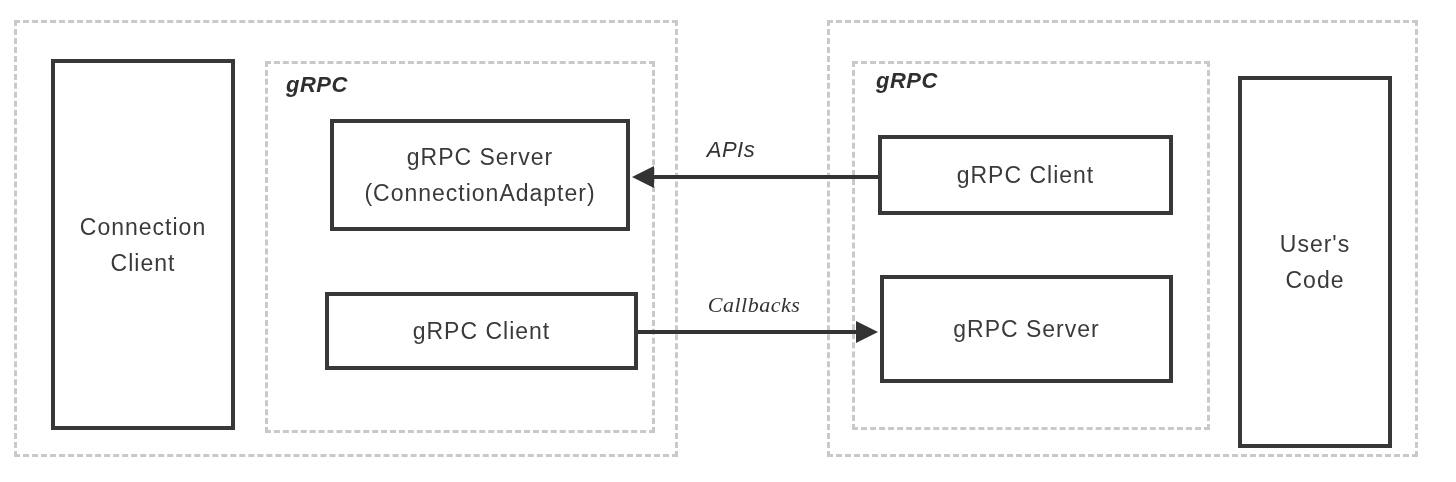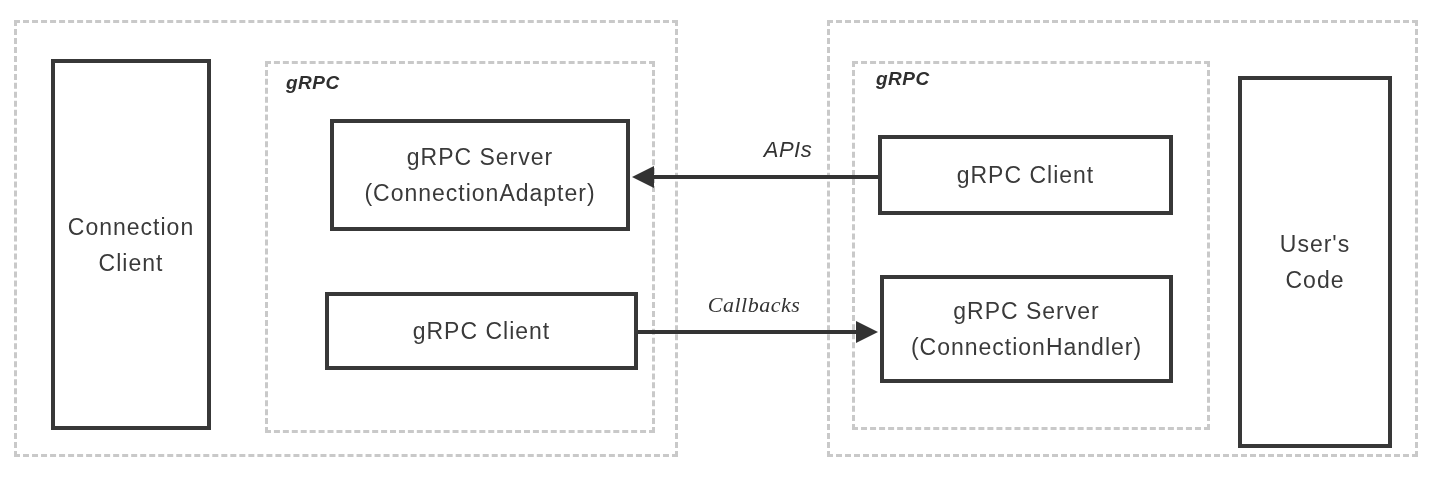--- a/index.html
+++ b/index.html
@@ -31,21 +31,21 @@
     text-align: center;
     font-size: 23px;
     line-height: 36px;
     letter-spacing: 1px;
     color: #3a3a3a;
   }
   .grpc-label {
     position: absolute;
     font-style: italic;
     font-weight: bold;
-    font-size: 19px;
+    font-size: 22px;
     letter-spacing: 0.5px;
     color: #2f2f2f;
   }
   .arrow-line {
     position: absolute;
     height: 4px;
     background: #333333;
   }
   .arrow-head {
     position: absolute;
@@ -67,38 +67,38 @@
     font-style: italic;
     font-size: 22px;
     letter-spacing: 0.5px;
     color: #333333;
     width: 140px;
     text-align: center;
   }
 
   
   .left-outer   { left: 14px;  top: 20px;  width: 664px; height: 437px; }
-  .process-box  { left: 51px;  top: 59px;  width: 160px; height: 371px; }
+  .process-box  { left: 51px;  top: 59px;  width: 184px; height: 371px; }
   .left-inner   { left: 265px; top: 61px;  width: 390px; height: 372px; }
   .left-grpc-label { left: 286px; top: 72px; }
   .server-adapter-box { left: 330px; top: 119px; width: 300px; height: 112px; }
   .left-client-box    { left: 325px; top: 292px; width: 313px; height: 78px; }
 
   
   .right-outer  { left: 827px; top: 20px;  width: 591px; height: 437px; }
   .right-inner  { left: 852px; top: 61px;  width: 358px; height: 369px; }
   .right-grpc-label { left: 876px; top: 68px; }
   .right-client-box   { left: 878px; top: 135px; width: 295px; height: 80px; }
   .server-handler-box { left: 880px; top: 275px; width: 293px; height: 108px; }
   .users-code-box     { left: 1238px; top: 76px; width: 154px; height: 372px; }
 
   
   .apis-line  { left: 652px; top: 175px; width: 226px; }
   .apis-head  { left: 632px; top: 166px; }
-  .apis-label { left: 718px; top: 137px; }
+  .apis-label { left: 661px; top: 137px; }
   .callbacks-line  { left: 638px; top: 330px; width: 220px; }
   .callbacks-head  { left: 856px; top: 321px; }
   .callbacks-label { left: 684px; top: 292px; font-family: Liberation Serif, serif; }
 </style>
 </head>
 <body>
 
 <div class="canvas">
 
   <div class="dashed-box left-outer"></div>
@@ -131,21 +131,20 @@
   <div class="solid-box left-client-box">
     <span>gRPC Client</span>
   </div>
 
   <div class="solid-box right-client-box">
     <span>gRPC Client</span>
   </div>
 
   <div class="solid-box server-handler-box">
     <span>gRPC Server</span>
-    <span>(ConnectionHandler)</span>
   </div>
 
   <div class="solid-box users-code-box">
     <span>User's</span>
     <span>Code</span>
   </div>
 
 </div>
 
 </body></html>

